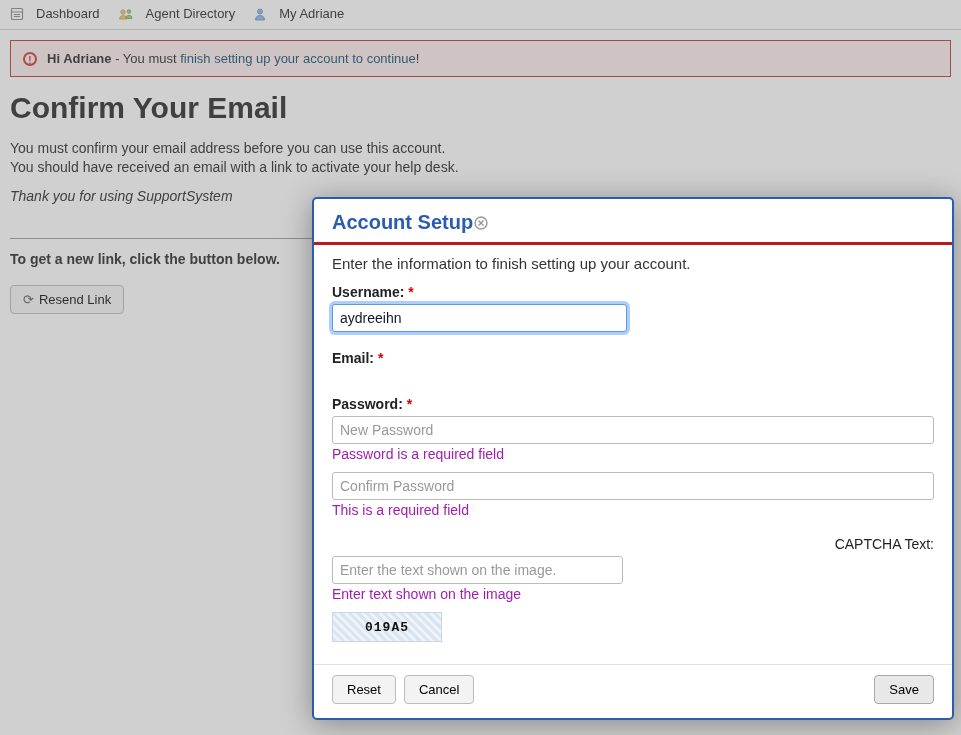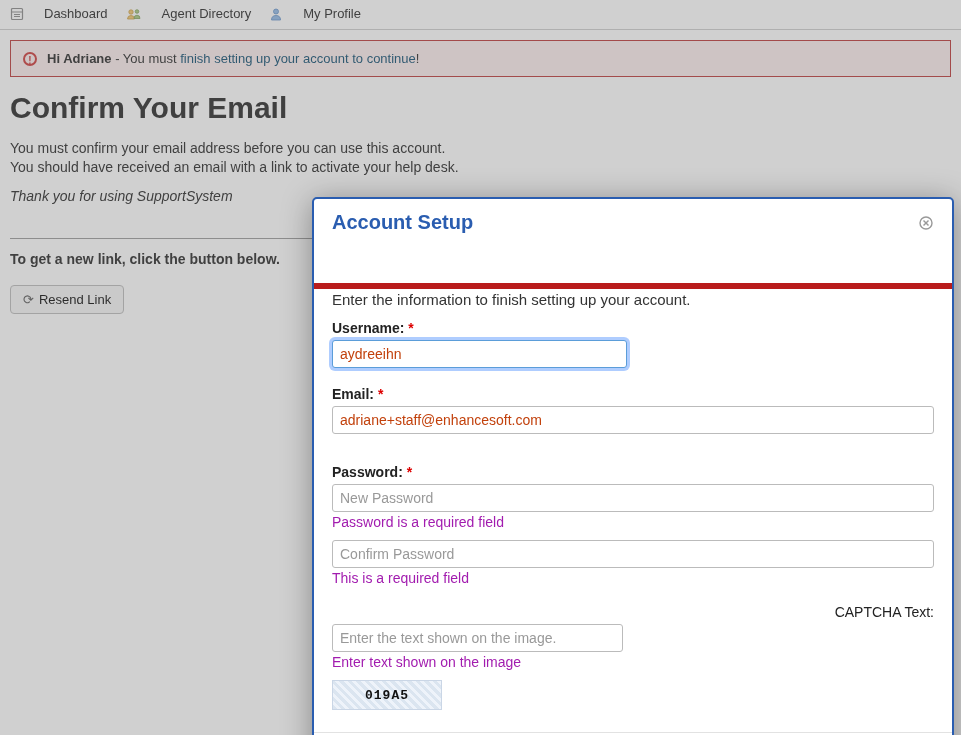--- a/index.html
+++ b/index.html
@@ -16,21 +16,21 @@
     .topnav {
       display: flex;
       gap: 18px;
       padding: 6px 10px 8px;
       border-bottom: 1px solid #ccc;
       font-size: 13px;
     }
     .topnav-item {
       display: flex;
       align-items: center;
-      gap: 20px;
+      gap: 12px;
       cursor: pointer;
       color: #222;
     }
     .topnav-item .nav-icon svg { display: block; }
 
     .content-wrap {
       padding: 10px;
     }
     .alert-banner {
       border: 1px solid #b33;
@@ -102,65 +102,63 @@
       width: 642px;
       background: #fff;
       border: 2px solid #2a5db0;
       border-radius: 5px;
       box-shadow: 0 4px 30px rgba(0,0,0,0.35);
       display: flex;
       flex-direction: column;
     }
     .modal-header {
       display: flex;
-      justify-content: space-between;
       align-items: center;
       padding: 12px 18px 8px;
     }
     .modal-title {
       font-size: 20px;
       font-weight: bold;
       color: #2a5db0;
     }
     .close-icon {
       width: 16px; height: 16px;
       display: flex;
       align-items: center;
       justify-content: center;
       cursor: pointer;
       color: #999;
     }
     .close-icon svg { display: block; }
     .modal-subhead {
-      border-top: 6px solid #b91c1c;
-      padding: 2px 18px 0;
+      border-top: 3px solid #b91c1c;
+      padding: 10px 18px 0;
       font-size: 15px;
       color: #333;
-      margin-top: 41px;
     }
     .modal-body {
       padding: 12px 18px 4px;
     }
     .form-group { margin-bottom: 18px; }
     .form-group.tight { margin-bottom: 10px; }
     .form-label {
       font-weight: bold;
       font-size: 14px;
       display: block;
       margin-bottom: 4px;
     }
     .req { color: #d00; }
     .input {
       width: 100%;
       padding: 5px 7px;
       font-size: 14px;
       border: 1px solid #bbb;
       border-radius: 3px;
       background: #fff;
-      color: #c2410c;
+      color: #0f172a;
     }
     .input::placeholder { color: #999; }
     .input.focused {
       width: 295px;
       border: 1px solid #5b9dd9;
       box-shadow: 0 0 0 3px rgba(77,144,254,0.45);
       outline: none;
     }
     .field-error {
       color: #a21caf;
@@ -230,21 +228,21 @@
     </span>
     <span>Agent Directory</span>
   </div>
   <div class="topnav-item">
     <span class="nav-icon">
       <svg width="14" height="14" viewBox="0 0 14 14">
           <circle cx="7" cy="4.5" r="2.5" fill="#8fb9e6" stroke="#5a8cc6" stroke-width="0.8"></circle>
           <path d="M2.5 13 Q2.5 8.5 7 8.5 Q11.5 8.5 11.5 13 Z" fill="#8fb9e6" stroke="#5a8cc6" stroke-width="0.8"></path>
         </svg>
     </span>
-    <span>My Profile</span>
+    <span>My Adriane</span>
   </div>
 </div>
 
 <div class="content-wrap">
   <div class="alert-banner">
     <span class="alert-icon">!</span>
     <span class="alert-text">
       <strong>Hi Adriane</strong><span> - You must </span><a class="alert-link">finish setting up your account to continue</a><span>!</span>
     </span>
   </div>
@@ -284,21 +282,20 @@
       <label class="form-label">
         <span>Username:</span> <span class="req">*</span>
       </label>
       <input class="input focused" type="text" value="aydreeihn" style="">
     </div>
 
     <div class="form-group" style="margin-bottom:30px;">
       <label class="form-label">
         <span>Email:</span> <span class="req">*</span>
       </label>
-      <input class="input" type="text" value="adriane+staff@enhancesoft.com" style="">
     </div>
 
     <div class="form-group tight">
       <label class="form-label">
         <span>Password:</span> <span class="req">*</span>
       </label>
       <input class="input" type="password" placeholder="New Password" style="">
       <div class="field-error">Password is a required field</div>
     </div>
     <div class="form-group">

